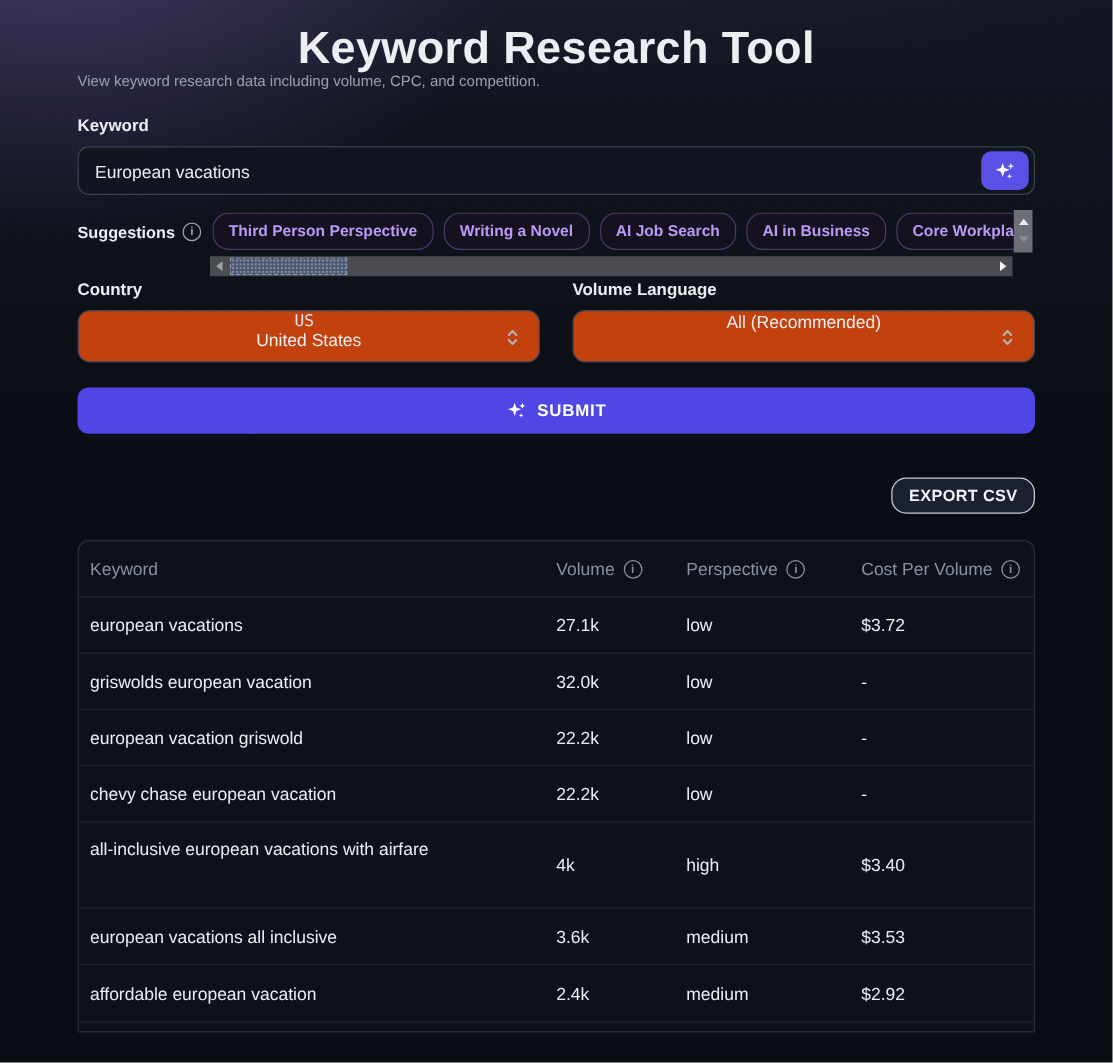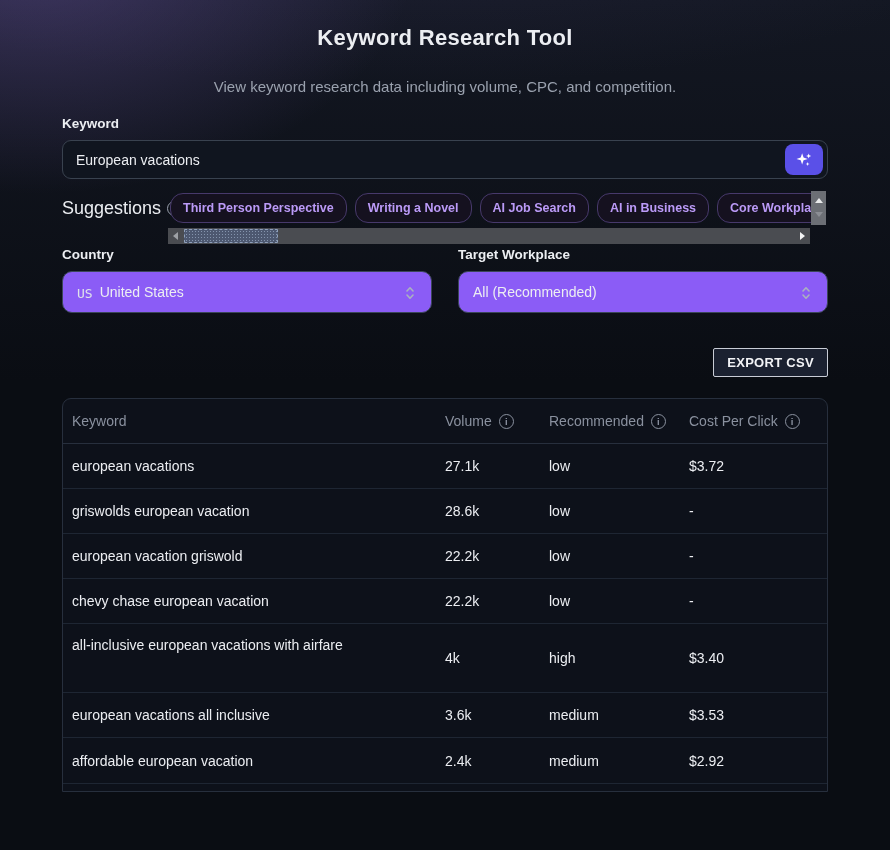--- a/index.html
+++ b/index.html
@@ -14,42 +14,42 @@
     position:relative;
   }
   .noise {
     position:absolute; left:0; top:0; width:890px; height:260px;
     background-image:radial-gradient(rgba(255,255,255,0.05) 0.6px, transparent 0.7px);
     background-size:4px 4px; opacity:.55; pointer-events:none;
   }
   .wrap { position:relative; width:766px; margin:0 auto; padding-top:18px; }
 
   
-  .page-title { text-align:center; font-size:22px; font-weight:800; letter-spacing:.3px; line-height:40px; }
-  .page-sub { text-align:center; font-size:15px; color:#9aa1ae; margin-top:20px; }
+  .page-title { text-align:center; font-size:36px; font-weight:800; letter-spacing:.3px; line-height:40px; }
+  .page-sub { font-size:12px; color:#9aa1ae; margin-top:0; }
 
   
   .field-label { font-size:13.5px; font-weight:700; margin-top:21px; }
   .kw-row { position:relative; margin-top:9px; }
   .kw-input {
     width:100%; height:39px; background:#10151f; border:1px solid #39424f;
     border-radius:9px; color:#eceef2; font-size:14px; padding:0 52px 0 13px;
     font-family:"Liberation Sans", sans-serif; outline:none;
   }
   .ai-btn {
     position:absolute; right:5px; top:4px; width:38px; height:31px;
     background:#5a50e8; border:none; border-radius:8px; cursor:pointer;
     display:flex; align-items:center; justify-content:center;
   }
   .ai-btn svg { width:18px; height:18px; fill:#fff; }
 
   
   .sugg-block { display:flex; align-items:center; margin-top:12px; }
   .sugg-left { width:108px; flex:none; display:flex; align-items:center; gap:6px; }
-  .sugg-label { font-size:18px; font-weight:400; }
+  .sugg-label { font-size:13px; font-weight:700; }
   .info-icon {
     width:15px; height:15px; border:1.2px solid #9aa1ae; border-radius:50%;
     color:#9aa1ae; font-size:9.5px; font-weight:700; display:inline-flex;
     align-items:center; justify-content:center; flex:none; font-style:normal;
   }
   .chips-viewport { width:641px; overflow:hidden; display:flex; gap:8px; flex:none; }
   .chip {
     flex:none; height:29px; display:flex; align-items:center; padding:14px 12px;
     background:#15111f; border:1px solid #47396b; border-radius:13px;
     color:#bb9af7; font-size:12.5px; font-weight:700; white-space:nowrap; cursor:pointer;
@@ -82,40 +82,40 @@
   .hscroll .thumb {
     position:absolute; left:16px; top:1px; bottom:1px; width:94px;
     background:#4d5870; border:1px dashed #8fa0bb; border-radius:1px;
     background-image:radial-gradient(#8494ad 0.7px, transparent 0.8px);
     background-size:3px 3px;
   }
 
   
   .selects-row { display:grid; grid-template-columns:1fr 1fr; column-gap:26px; margin-top:3px; }
   .select-box {
-    margin-top:9px; height:42px; background:#8b5cf6; border:1px solid #3b4658;
+    margin-top:9px; height:42px; background:#c2410c; border:1px solid #3b4658;
     border-radius:10px; display:flex; align-items:center; padding:0 14px;
-    font-size:14px; cursor:pointer; position:relative;
+    font-size:14px; cursor:pointer; position:relative;flex-direction:column;
   }
   .flag-txt { font-family:"DejaVu Sans Mono", monospace; font-size:13px; color:#dfe3ea; margin-right:7px; position:relative; top:1px; }
   .select-box svg { position:absolute; right:13px; top:12px; width:16px; height:18px; stroke:#aab2bf; fill:none; stroke-width:1.6; stroke-linecap:round; stroke-linejoin:round; }
 
   
   .submit-btn {
     margin-top:20px; width:100%; height:37px; background:#4f46e5; border:none;
     border-radius:9px; color:#fff; font-size:13.5px; font-weight:700;
     letter-spacing:.6px; display:flex; align-items:center; justify-content:center;
     gap:8px; cursor:pointer; font-family:"Liberation Sans", sans-serif;
   }
   .submit-btn svg { width:17px; height:17px; fill:#fff; }
 
   
   .export-row { display:flex; justify-content:flex-end; margin-top:35px; }
   .export-btn {
-    height:29px; background:#1b2130; border:1px solid #c9cdd6; border-radius:2px;
+    height:29px; background:#1b2130; border:1px solid #c9cdd6; border-radius:12px;
     color:#f2f3f6; font-size:13px; font-weight:700; letter-spacing:.3px;
     padding:0 13px; cursor:pointer; font-family:"Liberation Sans", sans-serif;
   }
 
   
   .table { margin-top:21px; background:#0d111a; border:1px solid #272f3d; border-radius:9px 9px 0 0; overflow:hidden; }
   .trow, .thead { display:grid; grid-template-columns:373px 104px 140px 1fr; align-items:center; }
   .thead { height:45px; border-bottom:1px solid #272f3d; color:#8a919f; font-size:13.5px; }
   .thead .cell { display:flex; align-items:center; gap:7px; }
   .thead .info-icon { border-color:#8a919f; color:#8a919f; width:15px; height:15px; }
@@ -176,64 +176,72 @@
       <div class="select-box">
         <span class="flag-txt">US</span>
         <span>United States</span>
         <svg viewBox="0 0 16 18">
           <path d="M5 7l3-3.2L11 7"></path>
             <path d="M5 11l3 3.2L11 11"></path>
         </svg>
       </div>
     </div>
     <div>
-      <div class="field-label" style="margin-top:0">Target Workplace</div>
+      <div class="field-label" style="margin-top:0">Volume Language</div>
       <div class="select-box">
         <span>All (Recommended)</span>
         <svg viewBox="0 0 16 18">
           <path d="M5 7l3-3.2L11 7"></path>
             <path d="M5 11l3 3.2L11 11"></path>
         </svg>
       </div>
     </div>
   </div>
 
+  <button class="submit-btn">
+    <svg viewBox="0 0 24 24">
+      <path d="M9.5 3l1.9 5.6L17 10.5l-5.6 1.9L9.5 18l-1.9-5.6L2 10.5l5.6-1.9z"></path>
+      <path d="M18.2 3.2l.9 2.5 2.5.9-2.5.9-.9 2.5-.9-2.5-2.5-.9 2.5-.9z"></path>
+      <path d="M16.8 14.6l.7 2 2 .7-2 .7-.7 2-.7-2-2-.7 2-.7z"></path>
+    </svg>
+    <span>SUBMIT</span>
+  </button>
 
   <div class="export-row">
     <button class="export-btn">EXPORT CSV</button>
   </div>
 
   <div class="table">
     <div class="thead">
         <div class="cell">
           <span>Keyword</span>
         </div>
         <div class="cell">
           <span>Volume</span>
           <span class="info-icon">i</span>
         </div>
         <div class="cell">
-          <span>Recommended</span>
+          <span>Perspective</span>
           <span class="info-icon">i</span>
         </div>
         <div class="cell">
-          <span>Cost Per Click</span>
+          <span>Cost Per Volume</span>
           <span class="info-icon">i</span>
         </div>
       </div>
     <div>
         <div class="trow">
           <div class="cell">european vacations</div>
           <div class="cell">27.1k</div>
           <div class="cell">low</div>
           <div class="cell">$3.72</div>
         </div>
         <div class="trow">
           <div class="cell">griswolds european vacation</div>
-          <div class="cell">28.6k</div>
+          <div class="cell">32.0k</div>
           <div class="cell">low</div>
           <div class="cell">-</div>
         </div>
         <div class="trow">
           <div class="cell">european vacation griswold</div>
           <div class="cell">22.2k</div>
           <div class="cell">low</div>
           <div class="cell">-</div>
         </div>
         <div class="trow">

